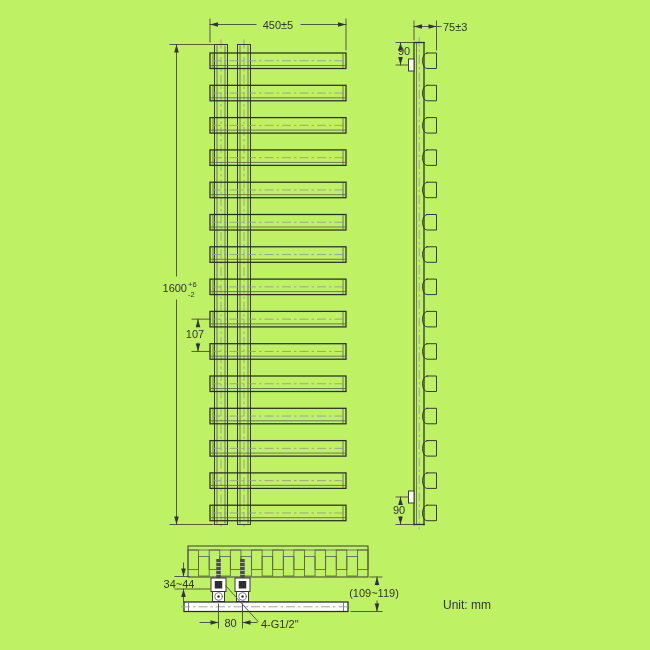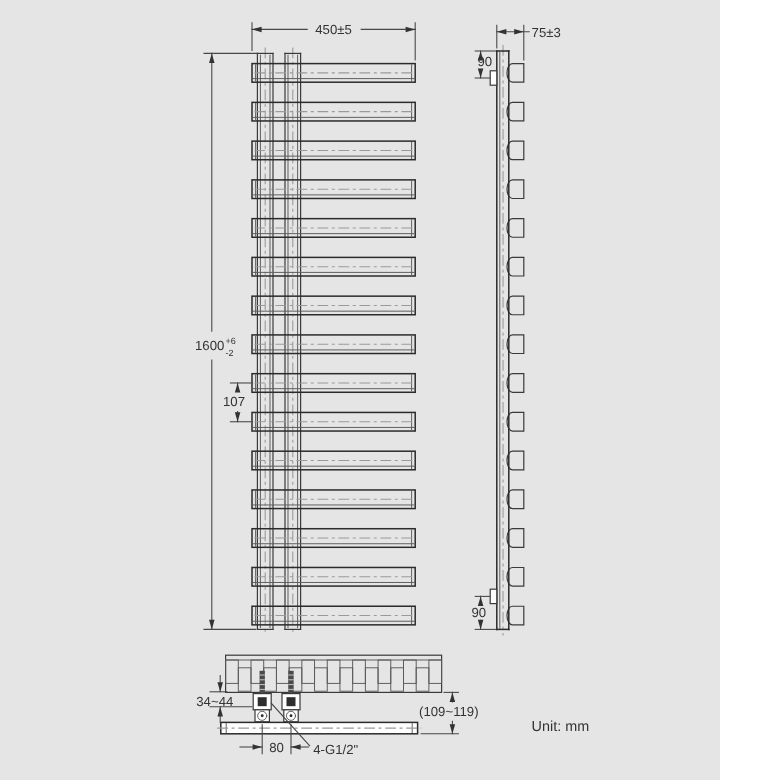--- a/index.html
+++ b/index.html
@@ -1,16 +1,16 @@
 <!DOCTYPE html>
 <html><head>
 <meta charset="utf-8">
 <style>
   html,body{margin:0;padding:0;background:#ffffff;}
-  #stage{position:relative;width:600px;height:650px;background:#e5e5e5;overflow:hidden;
+  #stage{position:relative;width:650px;height:650px;background:#bef264;overflow:hidden;
          font-family:"Liberation Sans", sans-serif;}
   svg{position:absolute;left:0;top:0;}
   svg text{font-family:"Liberation Sans", sans-serif; fill:#333; }
   .ol  {stroke:#2b2b2b;stroke-width:1.25;fill:none;stroke-linecap:square;}
   .ol2 {stroke:#3a3a3a;stroke-width:1.0;fill:none;stroke-linecap:square;}
   .thin{stroke:#5a5a5a;stroke-width:0.8;fill:none;stroke-linecap:square;}
   .dim {stroke:#474747;stroke-width:0.9;fill:none;stroke-linecap:square;}
   .cl  {stroke:#9a9a9a;stroke-width:0.9;fill:none;stroke-dasharray:9 3 2.5 3;}
   .arw {fill:#333;stroke:none;}
   .wf  {fill:#ffffff;}

